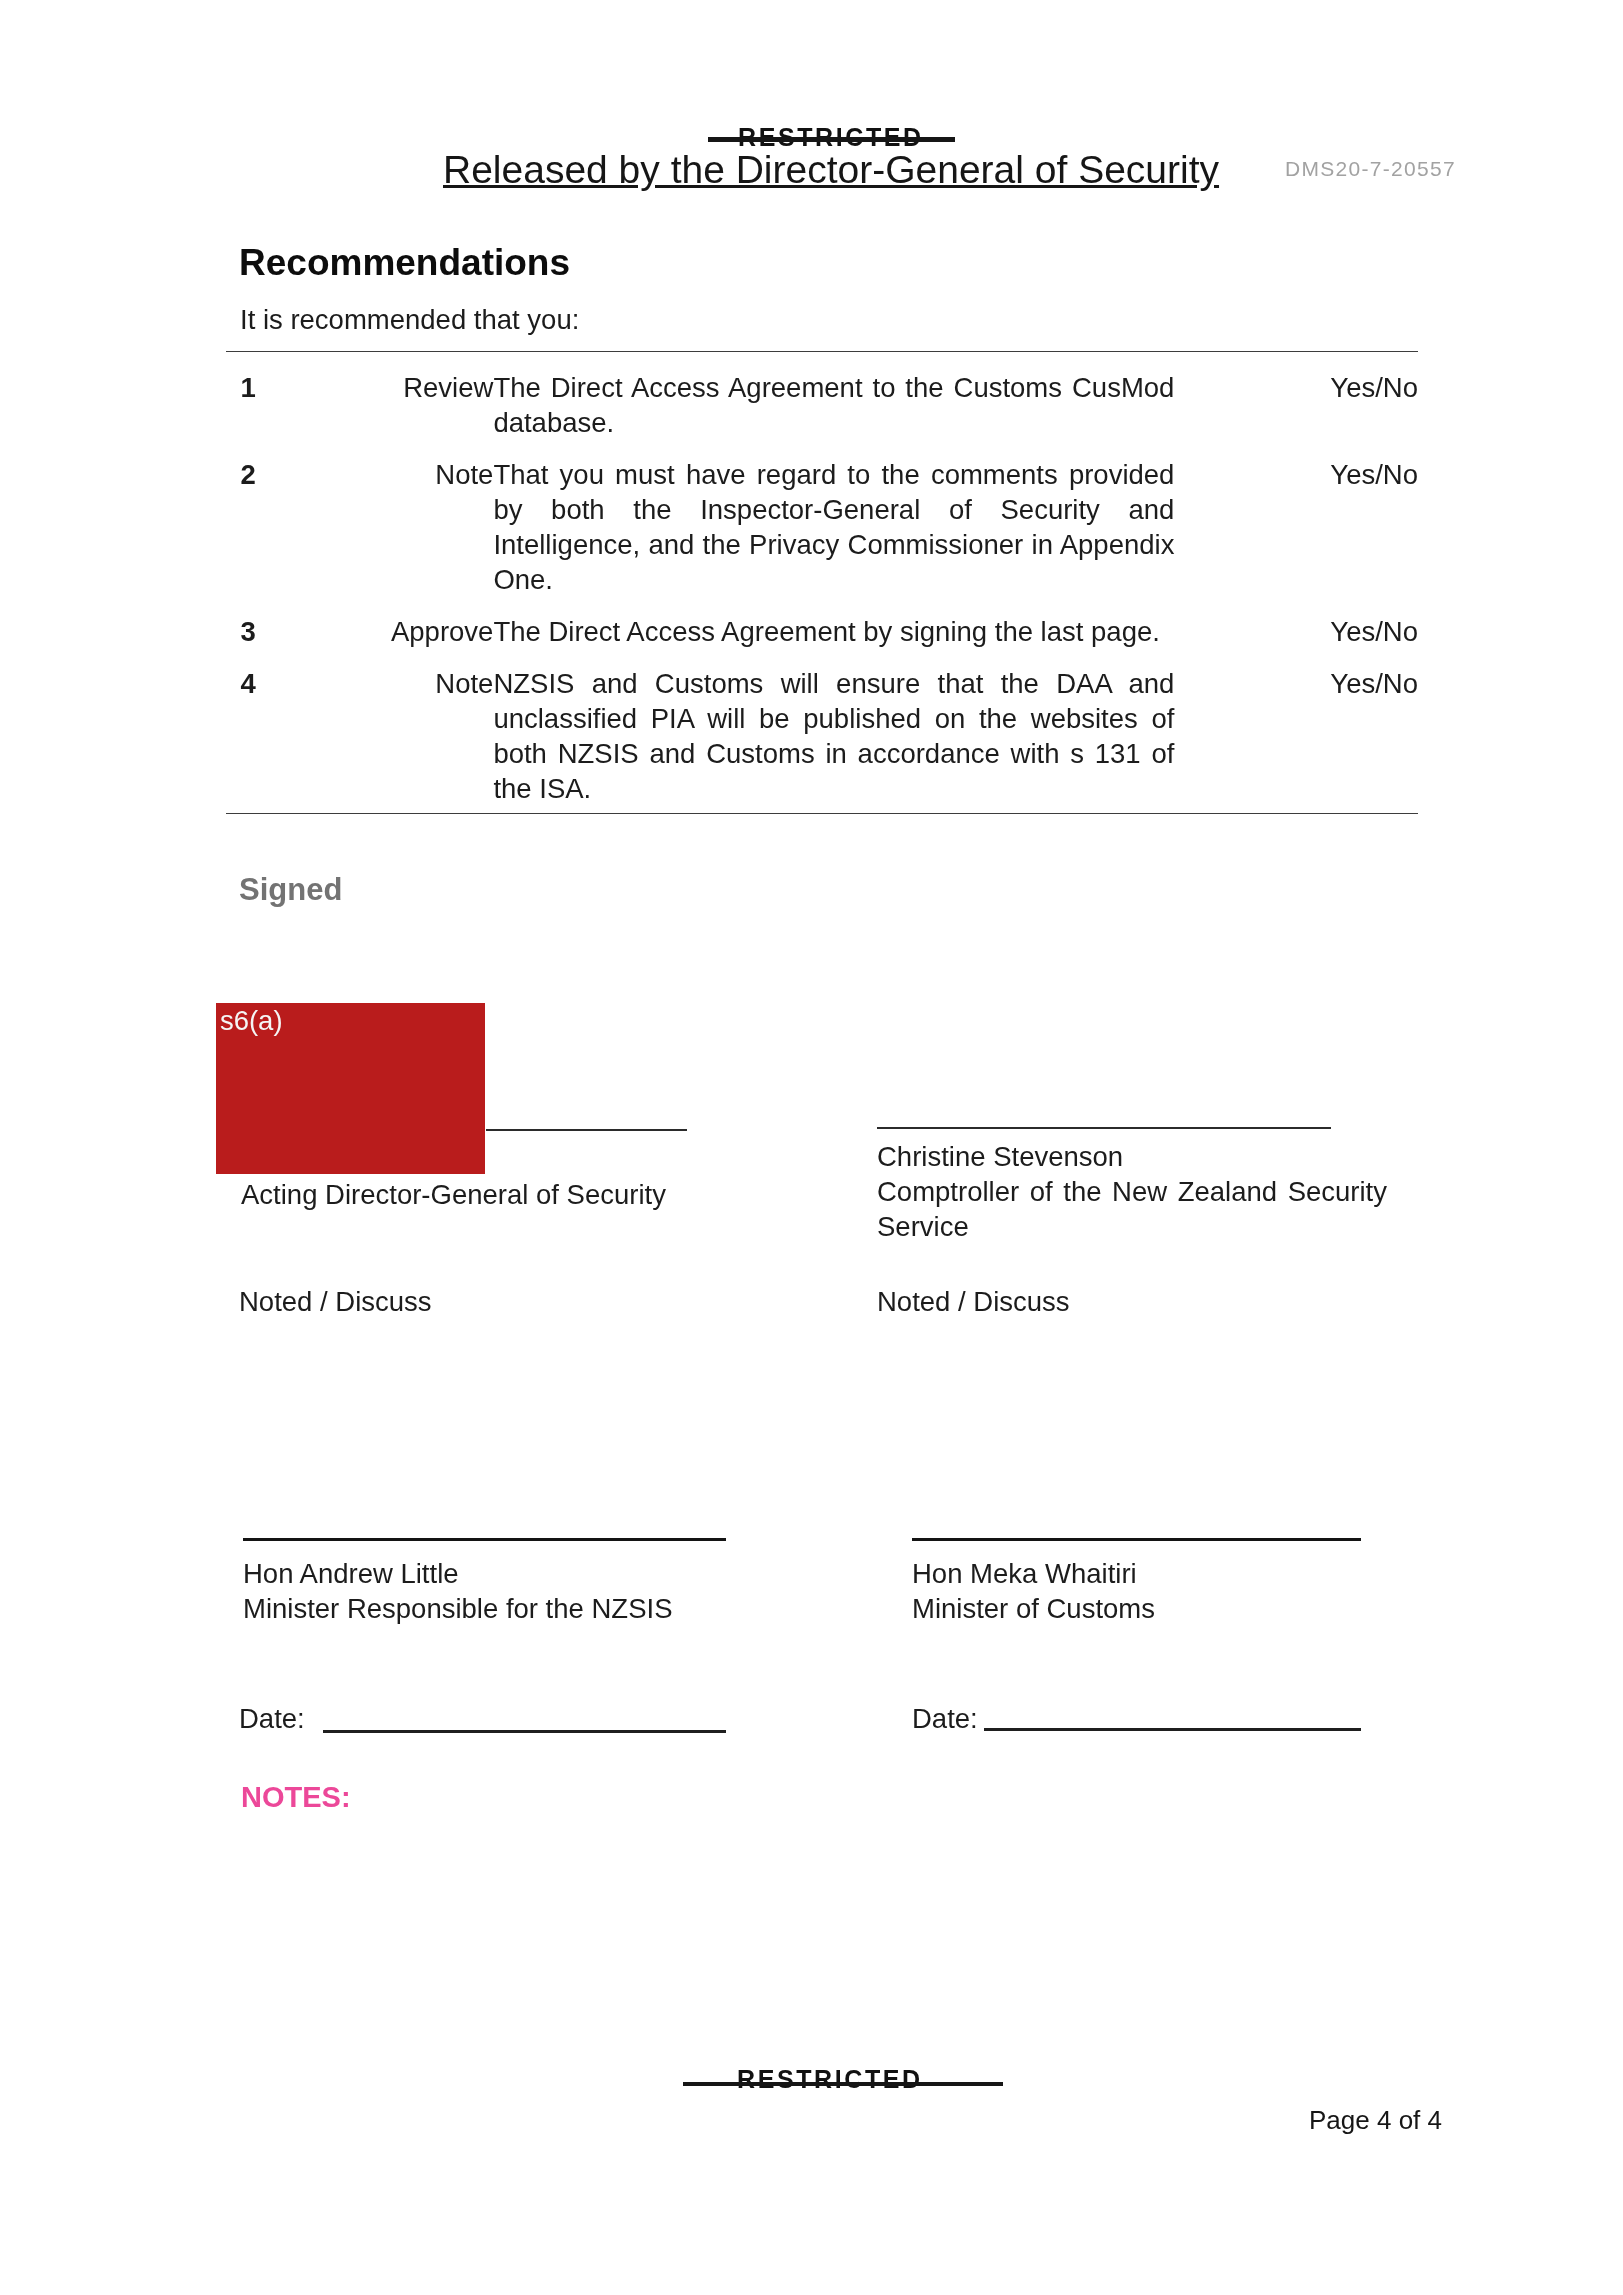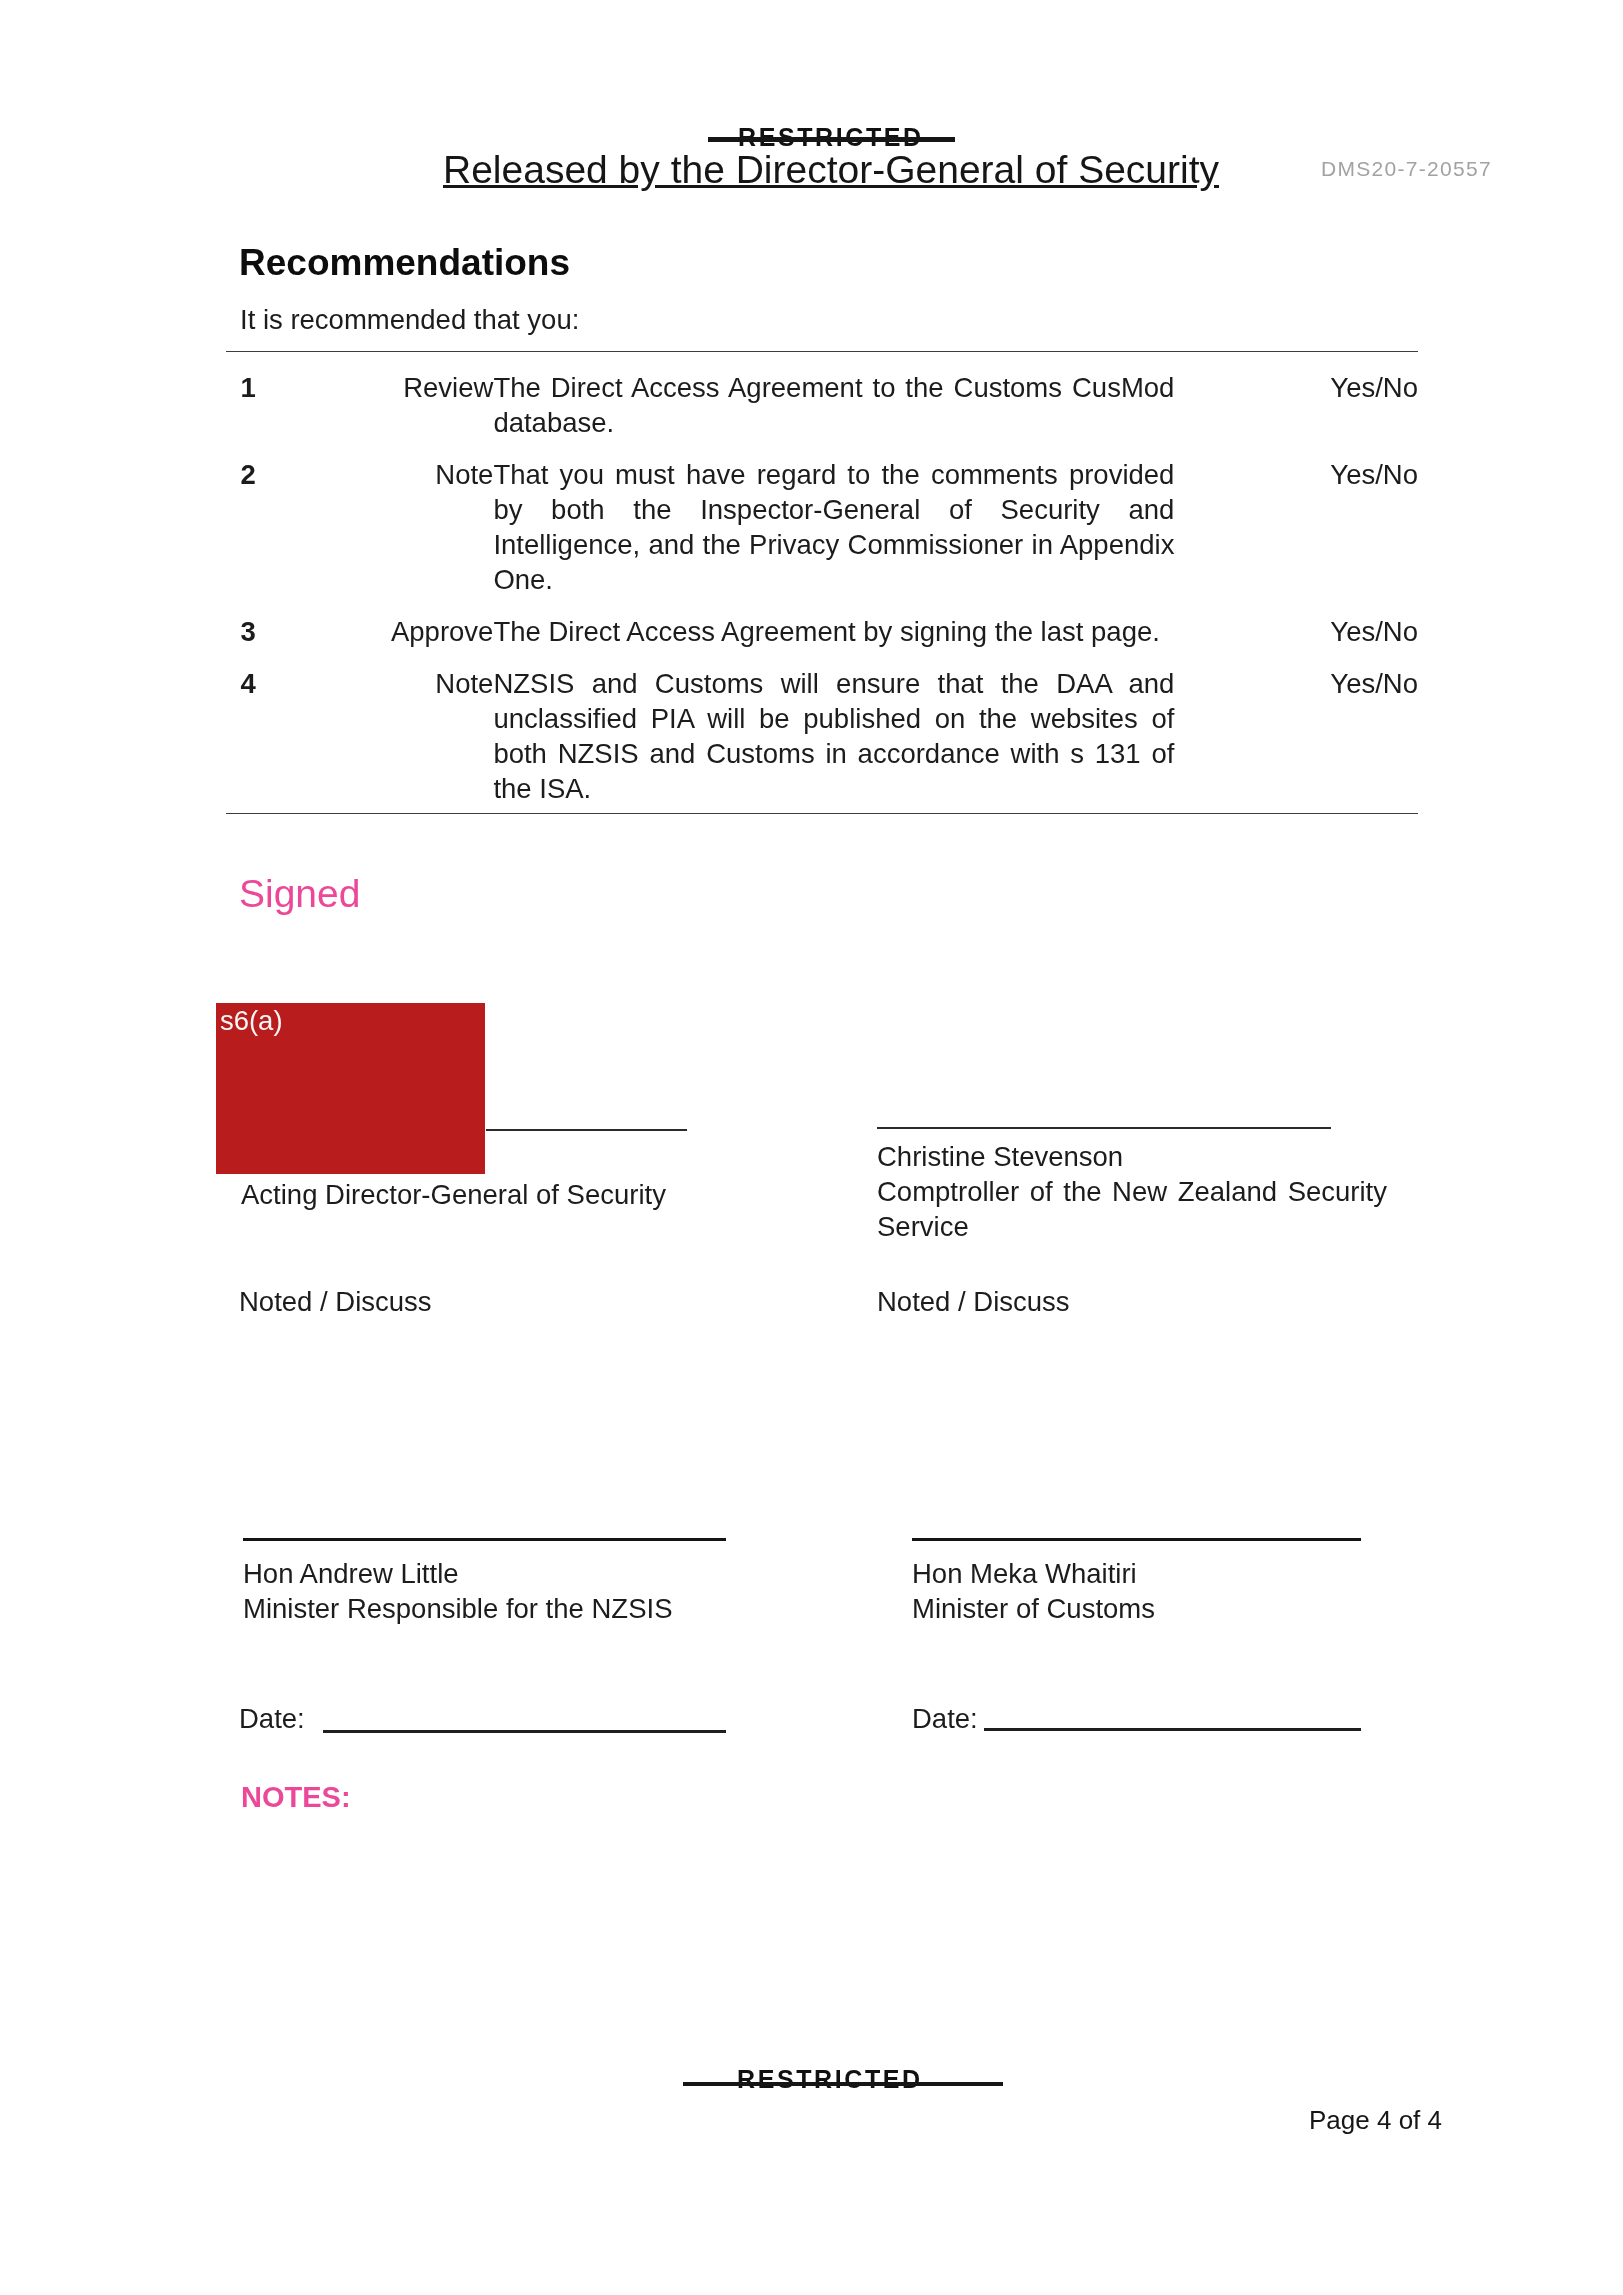--- a/index.html
+++ b/index.html
@@ -25,21 +25,20 @@
   .release-title {
     left: 443px; top: 148px; width: 837px;
     font-size: 39px; line-height: 43px; color: #161616;
     white-space: nowrap;
     text-decoration: underline;
   }
   .doc-reference {
     left: 1285px; top: 157px;
     font-size: 21px; letter-spacing: 1.3px; color: #a2a2a2;
     white-space: nowrap;
-    margin-left: 36px;
   }
 
   
   .rec-title {
     left: 239px; top: 242px;
     font-size: 37px; font-weight: bold; color: #0d0d0d;
   }
   .rec-intro {
     left: 240px; top: 302px;
     font-size: 27.5px; line-height: 35px;
@@ -55,21 +54,21 @@
   .rec-row { display: flex; align-items: flex-start; margin-bottom: 17px; }
   .rec-row:last-child { margin-bottom: 0; }
   .rec-num { width: 72px; flex: 0 0 72px; font-weight: bold; }
   .rec-action { width: 181px; flex: 0 0 181px; text-align: right; }
   .rec-text { width: 681px; flex: 0 0 681px; text-align: justify; }
   .rec-decision { margin-left: auto; white-space: nowrap; }
 
   
   .signed-title {
     left: 239px; top: 872px;
-    font-size: 39px; font-weight: normal; color: #ec4899;
+    font-size: 31px; font-weight: bold; color: #737373;
   }
   .redaction-box {
     left: 216px; top: 1003px; width: 269px; height: 171px;
     background: #b91c1c;
   }
   .redaction-label {
     color: #f5f5f5; font-size: 27.5px; line-height: 33px;
     padding: 1.3px 3.9px; display: inline-block;
   }
   .sig-line { background: #2b2b2b; }

